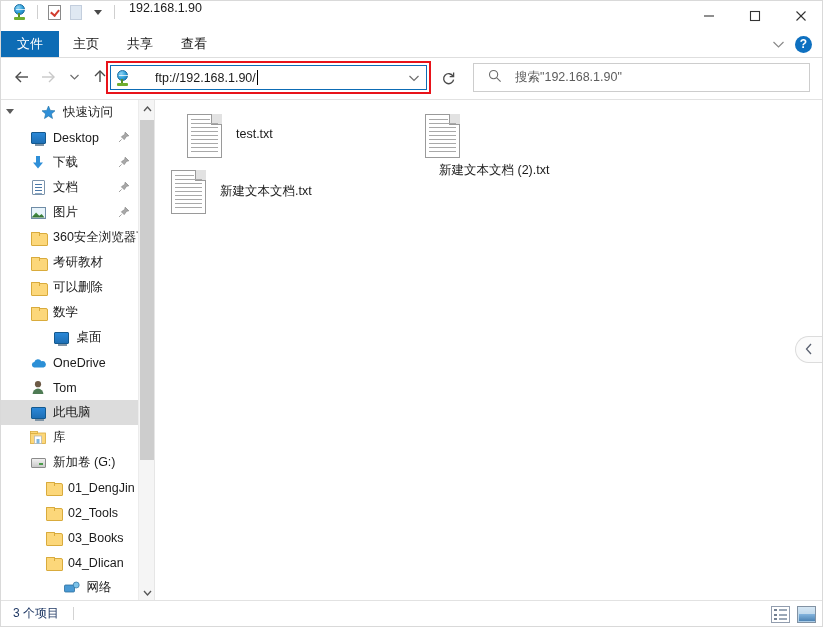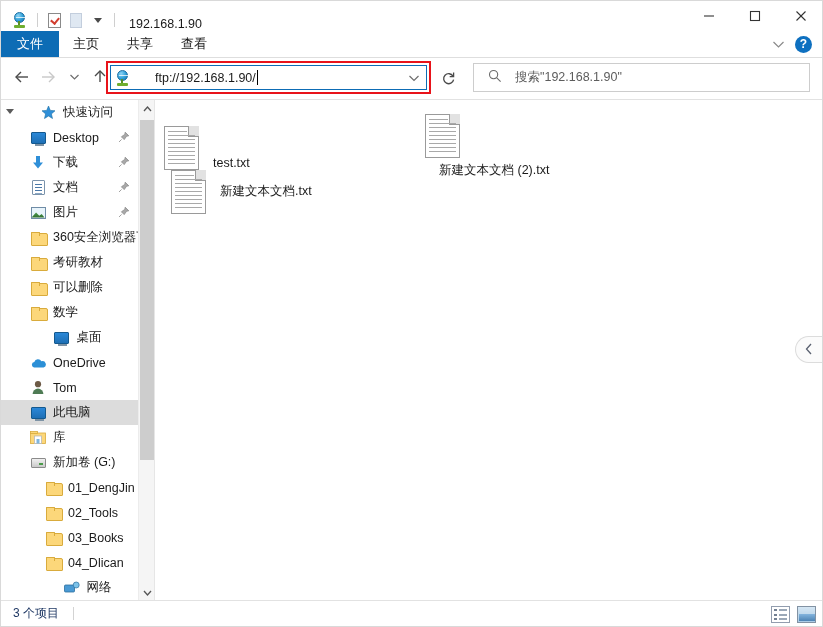--- a/index.html
+++ b/index.html
@@ -16,21 +16,21 @@
     width: 823px; height: 627px;
     background: #ffffff;
     border: 1px solid #d9d9d9;
     overflow: hidden;
   }
 
   
   .titlebar {
     position: absolute; left: 0; top: 0; width: 823px; height: 30px;
     background: #ffffff;
-    display: flex; align-items: flex-end;
+    display: flex; align-items: flex-start;
   }
   .qat { display: flex; align-items: center; padding-left: 9px; gap: 0px; }
   .qat-icon {
     width: 22px; height: 22px; display: flex; align-items: center; justify-content: center;
     position: relative;
   }
   .qat-sep {
     width: 1px; height: 14px; background: #cfcfcf; margin: 0 5px;
   }
   .ftp-glyph { position: relative; width: 16px; height: 16px; }
@@ -654,21 +654,21 @@
     <div class="sb-arrow down">
       <svg width="9" height="6" viewBox="0 0 9 6">
           <polyline points="1,1 4.5,5 8,1" fill="none" stroke="#555" stroke-width="1.3"></polyline>
         </svg>
     </div>
   </div>
   <div class="sb-divider"></div>
 
   <div class="filepane">
 
-    <div class="fileitem" style="left:9px; top:14px;align-items:flex-end;">
+    <div class="fileitem" style="left:32px; top:14px;">
       <span class="file-ico">
         <span class="page"></span>
           <span class="fold"></span>
         <span class="lines">
             <i></i>
             <i></i>
             <i></i>
             <i></i>
             <i></i>
             <i></i>

